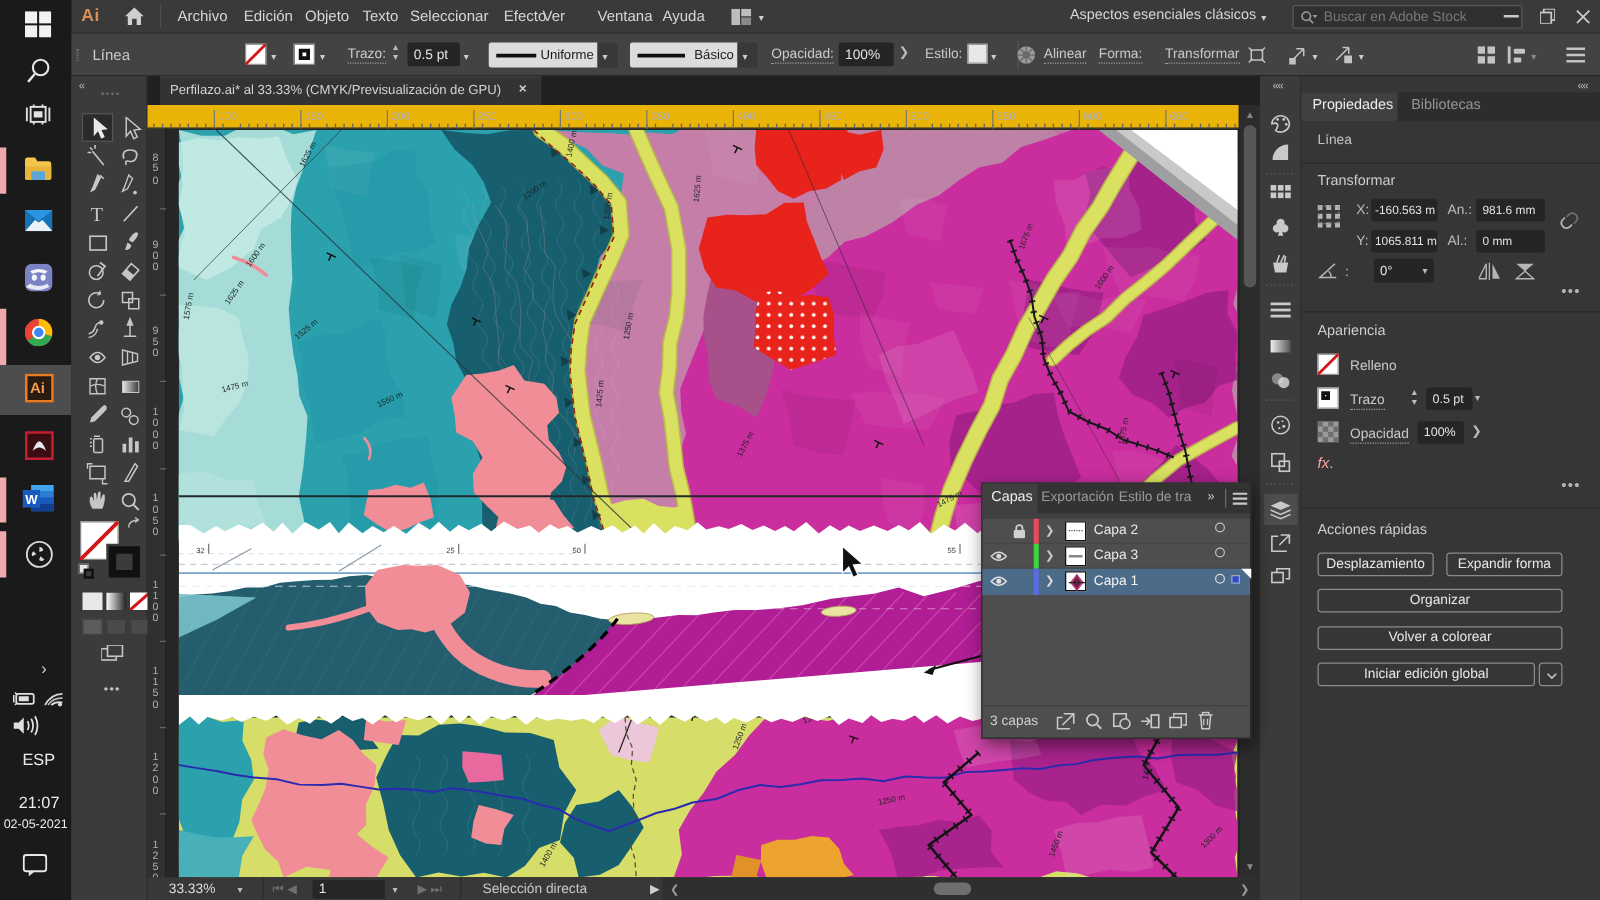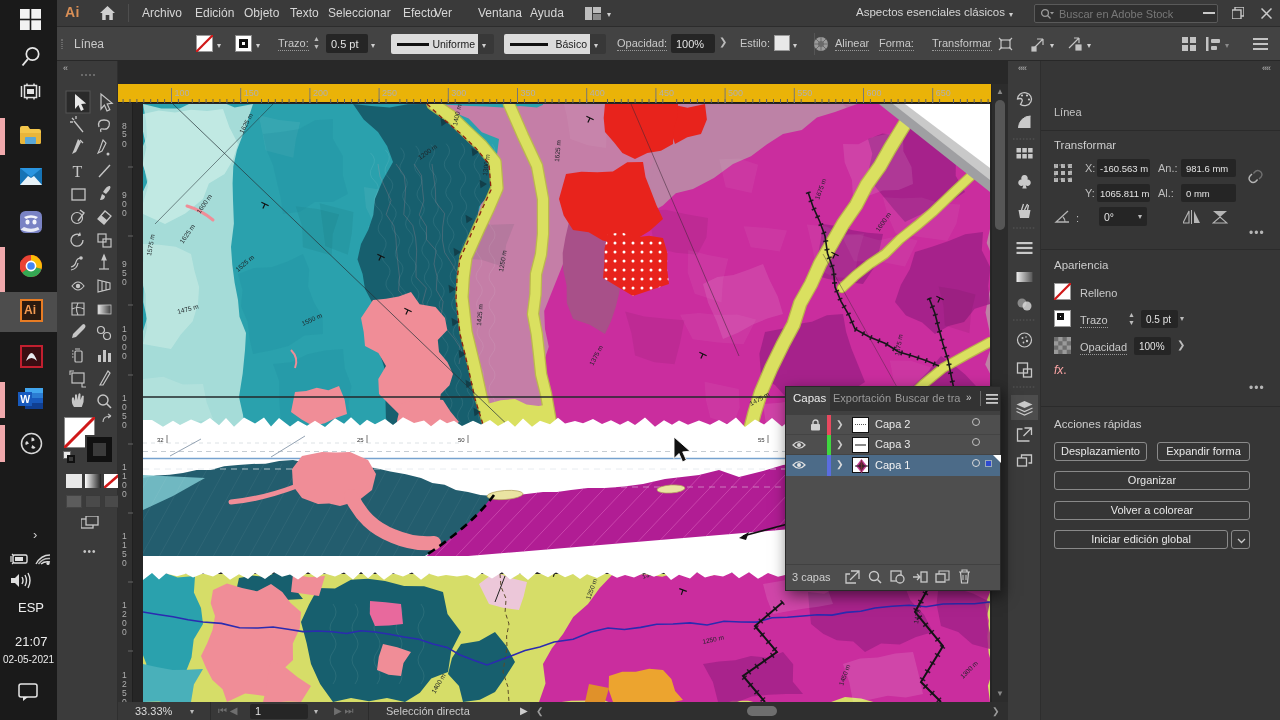--- a/index.html
+++ b/index.html
@@ -388,20 +388,25 @@
  <div class="abs" style="left:9px;top:434px;width:16px;height:13px;background:#5c5c5c;border:1px solid #444"></div>
  <div class="abs" style="left:28px;top:434px;width:16px;height:13px;background:#4a4a4a;border:1px solid #3a3a3a"></div>
  <div class="abs" style="left:47px;top:434px;width:16px;height:13px;background:#4a4a4a;border:1px solid #3a3a3a"></div>
  <svg class="abs" style="left:24px;top:455px" width="18" height="15" viewBox="0 0 18 15">
         <rect x="0" y="3" width="12" height="9" fill="none" stroke="#c6c6c6" stroke-width="1.3"></rect>
         <rect x="5" y="0" width="12" height="9" fill="#3b3b3b" stroke="#c6c6c6" stroke-width="1.3"></rect>
       </svg>
  <div class="abs" style="left:26px;top:485px;color:#c6c6c6;font-size:10px;letter-spacing:1px">•••</div>
 </div>
 
+<div class="abs" style="left:118px;top:61px;width:890px;height:23px;background:#212121">
+ <div class="abs" style="left:10px;top:0;width:305px;height:23px;background:#333333;border-top:1px solid #444"></div>
+ <div class="abs" style="left:18px;top:5px;color:#d2d2d2;font-size:10.5px;white-space:nowrap">Perfilazo.ai* al 33.33% (CMYK/Previsualización de GPU)</div>
+ <div class="abs" style="left:297px;top:4px;color:#c9c9c9;font-size:11px;font-weight:bold">×</div>
+</div>
 <div class="abs" style="left:118px;top:84px;width:15px;height:19px;background:#303030;border-right:1px solid #1f1f1f;border-bottom:1px solid #1f1f1f">
  <svg width="15" height="19">
         <path d="M4 14 h8 M8 6 v8" stroke="#888" stroke-width="1"></path>
       </svg>
 </div>
 <div class="abs" style="left:118px;top:84px;width:890px;height:19px;background:#eab308;border-bottom:1px solid #1f1f1f">
       <svg width="890" height="19" viewBox="118 0 890 19">
         <line x1="123.1" y1="15" x2="123.1" y2="19" stroke="#5f5f5f" stroke-width="1"></line>
         <line x1="130.0" y1="15" x2="130.0" y2="19" stroke="#5f5f5f" stroke-width="1"></line>
         <line x1="136.9" y1="15" x2="136.9" y2="19" stroke="#5f5f5f" stroke-width="1"></line>
@@ -943,20 +948,25 @@
         </g>
         <line x1="1013" y1="139" x2="1036" y2="139" stroke="#5a5a5a" stroke-width="1" stroke-dasharray="1.5,1.8"></line>
         <line x1="1013" y1="228" x2="1036" y2="228" stroke="#5a5a5a" stroke-width="1" stroke-dasharray="1.5,1.8"></line>
         <line x1="1013" y1="320" x2="1036" y2="320" stroke="#5a5a5a" stroke-width="1" stroke-dasharray="1.5,1.8"></line>
         <line x1="1013" y1="387" x2="1036" y2="387" stroke="#5a5a5a" stroke-width="1" stroke-dasharray="1.5,1.8"></line>
       </svg>
 </div>
 
 <div class="abs" style="left:1041px;top:61px;width:239px;height:659px;background:#363636">
  <div class="abs" style="left:221px;top:2px;color:#b8b8b8;font-size:9px;letter-spacing:-1px">««</div>
+ <div class="abs" style="left:0;top:13px;width:239px;height:23px;background:#2d2d2d">
+   <div class="abs" style="left:0;top:0;width:77px;height:23px;background:#404040"></div>
+   <div class="abs" style="left:9px;top:4px;color:#ececec;font-size:11.5px">Propiedades</div>
+   <div class="abs" style="left:88px;top:4px;color:#969696;font-size:11.5px">Bibliotecas</div>
+ </div>
  <div class="abs" style="left:13px;top:45px;color:#c3c3c3;font-size:11px">Línea</div>
  <div class="abs" style="left:0;top:69px;width:239px;height:1px;background:#2b2b2b"></div>
  <div class="abs" style="left:13px;top:78px;color:#cdcdcd;font-size:11.5px">Transformar</div>
  <svg class="abs" style="left:13px;top:101px" width="22" height="24" viewBox="0 0 22 24">
         <g fill="#b5b5b5">
           <rect x="0" y="2" width="4" height="4"></rect>
           <rect x="7" y="2" width="4" height="4"></rect>
           <rect x="14" y="2" width="4" height="4"></rect>
           <rect x="0" y="9" width="4" height="4"></rect>
           <rect x="7" y="9" width="4" height="4"></rect>
@@ -1040,21 +1050,21 @@
           <path d="M6 8 l3.5 3.5 L13 8" stroke="#c9c9c9" stroke-width="1.3" fill="none"></path>
         </svg>
       </div>
 </div>
 
 <div class="abs" style="left:785px;top:386px;width:216px;height:205px;background:#4e4e4e;box-shadow:2px 5px 14px rgba(0,0,0,0.55);border:1px solid #292929">
  <div class="abs" style="left:0;top:0;width:214px;height:24px;background:#333333">
    <div class="abs" style="left:0;top:0;width:44px;height:24px;background:#404040"></div>
    <div class="abs" style="left:7px;top:5px;color:#ececec;font-size:11.5px">Capas</div>
    <div class="abs" style="left:47px;top:5px;color:#9a9a9a;font-size:11px">Exportación</div>
-   <div class="abs" style="left:109px;top:5px;color:#9a9a9a;font-size:11px">Buscar de tra</div>
+   <div class="abs" style="left:109px;top:5px;color:#9a9a9a;font-size:11px">Estilo de tra</div>
    <div class="abs" style="left:180px;top:5px;color:#c9c9c9;font-size:10px">»</div>
    <div class="abs" style="left:194px;top:4px;width:1px;height:15px;background:#6a6a6a"></div>
    <svg class="abs" style="left:200px;top:7px" width="12" height="10">
           <g fill="#c9c9c9">
             <rect y="0" width="12" height="1.8"></rect>
             <rect y="4" width="12" height="1.8"></rect>
             <rect y="8" width="12" height="1.8"></rect>
           </g>
         </svg>
  </div>

